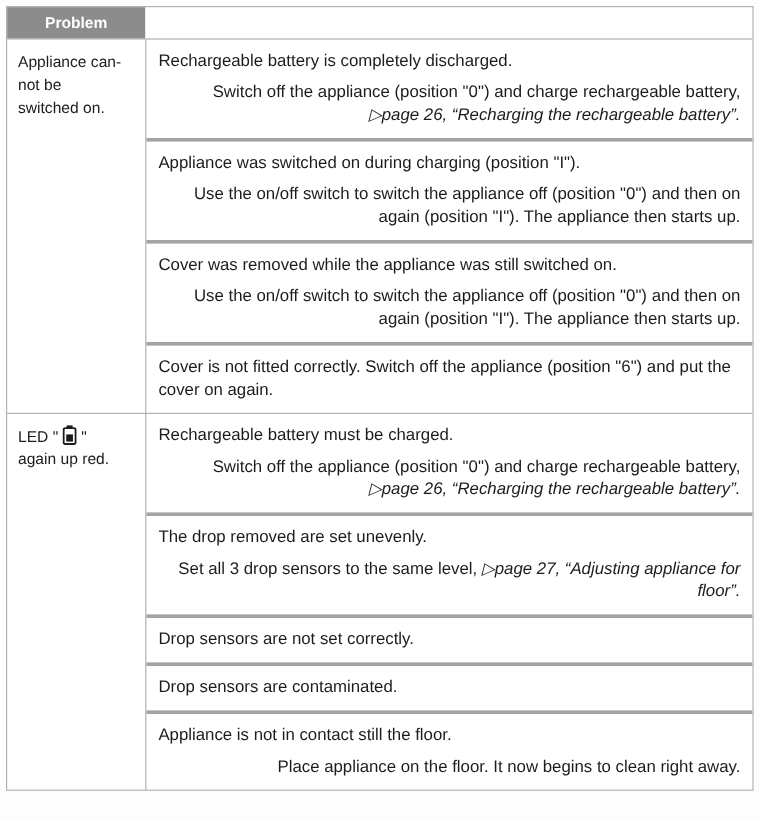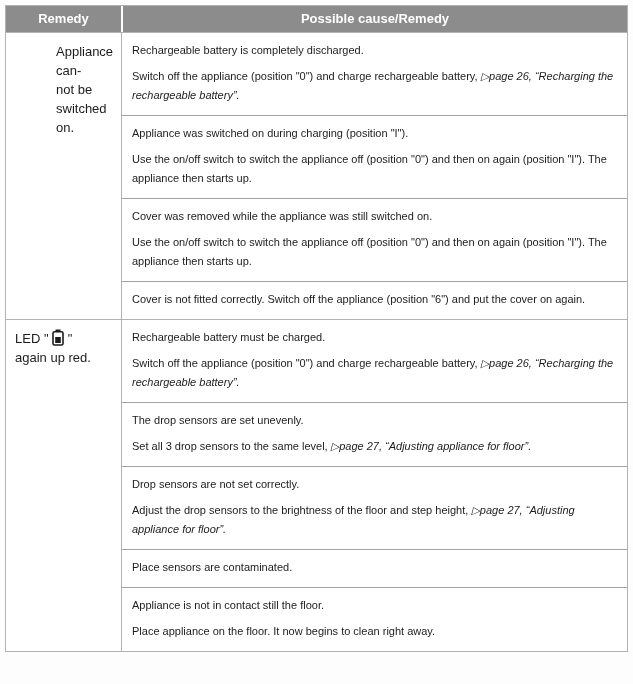--- a/index.html
+++ b/index.html
@@ -28,45 +28,44 @@
   }
   .hc1 { width: 115px; }
   .hc2 { flex: 1; border-left: 2px solid #fdfdfd; }
   .brow { display: flex; border-top: 1px solid #b2b2b2; }
   .pcell {
     width: 115px;
     padding: 9px 8px 9px 9px;
     font-size: 13px;
     line-height: 19px;
   }
-  .problem-text { white-space: pre-line; margin-left: 41px; }
+  .problem-text { white-space: pre-line; }
   .ccell { flex: 1; border-left: 1px solid #b2b2b2; display: flex; flex-direction: column; }
-  .cause { padding: 8px 10px 10px 10px; border-top: 1px solid #a3a3a3; }
+  .cause { padding: 8px 10px 10px 10px; border-top: 3px solid #a3a3a3; }
   .cause:first-child { border-top: none; }
   .cause p {
-    font-size: 11px;
+    font-size: 14px;
     line-height: 19px;
   }
-  .cause p + p { margin-top: 7px; }
+  .cause p + p { margin-top: 7px; text-align: right; }
   .ref { font-style: italic; }
   .batt {
     display: inline-block;
     vertical-align: -3px;
     line-height: 0;
   }
 </style>
 </head>
 <body>
 
 <div class="page">
   <div class="tbl">
 
     <div class="hrow">
-      <div class="hcell hc1">Remedy</div>
-      <div class="hcell hc2">Possible cause/Remedy</div>
+      <div class="hcell hc1">Problem</div>
     </div>
 
     <div class="brow">
       <div class="pcell">
         <div class="problem-text">Appliance can-
 not be
 switched on.</div>
       </div>
       <div class="ccell">
         <div class="cause">
@@ -97,29 +96,28 @@
               </svg></span><span> "</span><br>
           <span>again up red.</span>
         </div>
       </div>
       <div class="ccell">
         <div class="cause">
           <p>Rechargeable battery must be charged.</p>
           <p><span>Switch off the appliance (position "0") and charge rechargeable battery, </span><span class="ref">▷page 26, “Recharging the rechargeable battery”.</span></p>
         </div>
         <div class="cause">
-          <p>The drop sensors are set unevenly.</p>
+          <p>The drop removed are set unevenly.</p>
           <p><span>Set all 3 drop sensors to the same level, </span><span class="ref">▷page 27, “Adjusting appliance for floor”.</span></p>
         </div>
         <div class="cause">
           <p>Drop sensors are not set correctly.</p>
-          <p><span>Adjust the drop sensors to the brightness of the floor and step height, </span><span class="ref">▷page 27, “Adjusting appliance for floor”.</span></p>
         </div>
         <div class="cause">
-          <p>Place sensors are contaminated.</p>
+          <p>Drop sensors are contaminated.</p>
         </div>
         <div class="cause">
           <p>Appliance is not in contact still the floor.</p>
           <p>Place appliance on the floor. It now begins to clean right away.</p>
         </div>
       </div>
     </div>
 
   </div>
 

